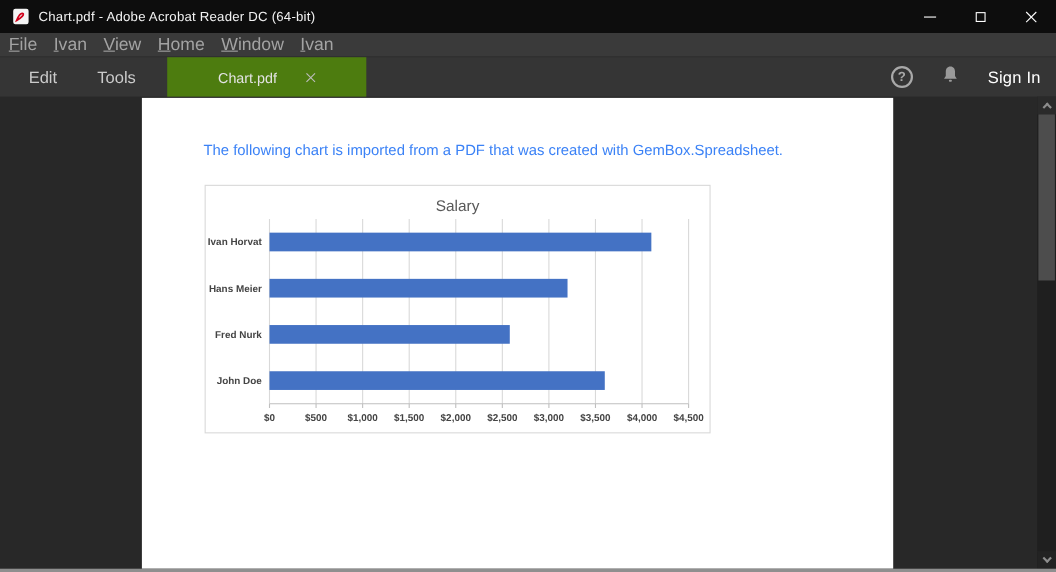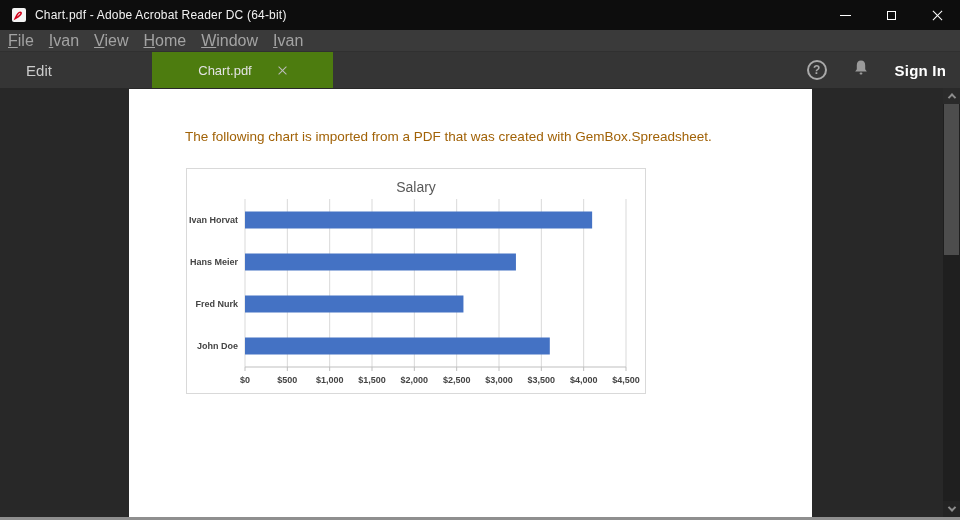--- a/index.html
+++ b/index.html
@@ -42,26 +42,26 @@
   .tab-close { position:relative; width:9px; height:9px; margin-left:26px; }
   .tab-close::before,.tab-close::after { content:""; position:absolute; left:-1px; top:4px;
       width:11px; height:1px; background:#bdbdbd; }
   .tab-close::before { transform:rotate(45deg); }
   .tab-close::after { transform:rotate(-45deg); }
   .tab-right { position:absolute; right:14px; top:0; height:36px; display:flex;
                align-items:center; gap:26px; }
   .help-circle { width:20px; height:20px; border:2px solid #a9a9a9; border-radius:50%;
                  color:#a9a9a9; font-size:12px; font-weight:bold; display:flex;
                  align-items:center; justify-content:center; }
-  .signin { color:#ffffff; font-size:15px; font-weight:bold; letter-spacing:.2px; }
+  .signin { color:#ffffff; font-size:15px; font-weight:normal; letter-spacing:.2px; }
 
   
   .docarea { position:absolute; left:0; top:88px; width:943px; height:429px; background:#282828; }
   .pdf-page { position:absolute; left:129px; top:1px; width:683px; height:428px; background:#ffffff; }
-  .intro { position:absolute; left:56px; top:40px; width:600px; color:#a16207;
+  .intro { position:absolute; left:56px; top:40px; width:600px; color:#3b82f6;
            font-size:13.5px; }
 
   .chart-box { position:absolute; left:57px; top:79px; width:460px; height:226px;
                background:#ffffff; border:1px solid #d9d9d9; }
   .chart-box svg { display:block; font-family:"Liberation Sans", sans-serif; }
 
   
   .vscroll { position:absolute; right:0; top:88px; width:17px; height:429px; background:#1f1f1f; }
   .vs-btn { position:absolute; left:0; width:17px; height:16px; background:#2a2a2a;
             display:flex; align-items:center; justify-content:center; }
@@ -102,20 +102,21 @@
     <span class="menu-item">File</span>
     <span class="menu-item">Ivan</span>
     <span class="menu-item">View</span>
     <span class="menu-item">Home</span>
     <span class="menu-item">Window</span>
     <span class="menu-item">Ivan</span>
   </div>
 
   <div class="tabbar">
     <div class="tab-plain tab-home">Edit</div>
+    <div class="tab-plain tab-tools">Tools</div>
     <div class="tab-active">
       <span class="tab-label">Chart.pdf</span>
       <div class="tab-close"></div>
     </div>
     <div class="tab-right">
       <div class="help-circle">?</div>
       <div>
         <svg width="16" height="18" viewBox="0 0 16 18">
           <path d="M8 1.5 C5.2 1.5 3.8 3.6 3.8 6.2 L3.8 10.2 L2.2 12.6 L13.8 12.6 L12.2 10.2 L12.2 6.2 C12.2 3.6 10.8 1.5 8 1.5 Z" fill="#9a9a9a"></path>
           <rect x="6.6" y="13.6" width="2.8" height="1.8" rx="0.9" fill="#9a9a9a"></rect>

